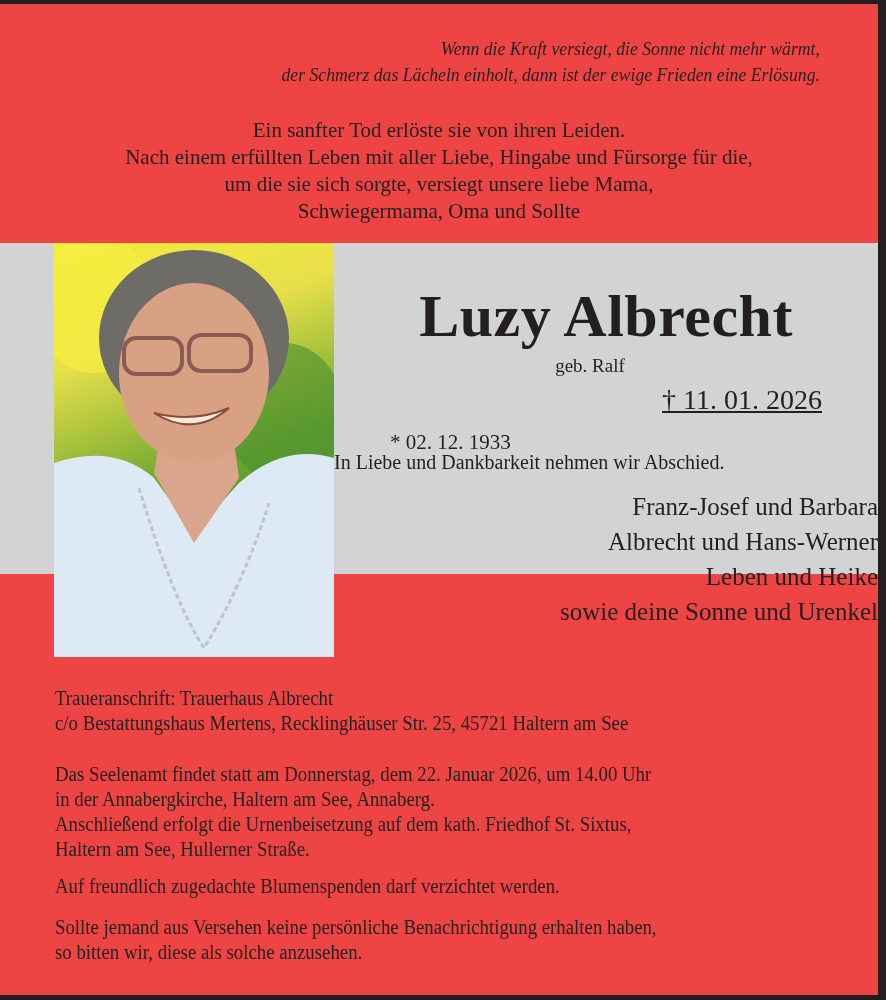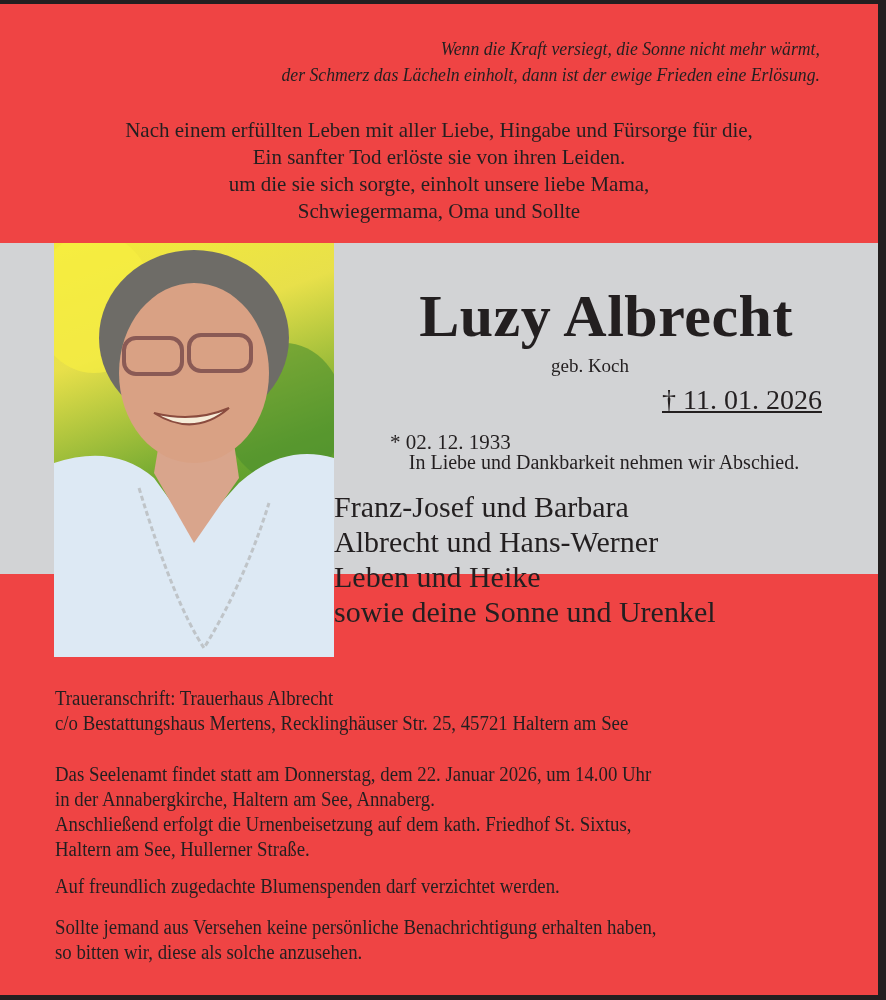--- a/index.html
+++ b/index.html
@@ -71,31 +71,29 @@
     }
     .death {
       position: absolute;
       left: 662px; top: 141px;
       font-size: 28px;
       text-decoration: underline;
     }
     .farewell {
       position: absolute;
       left: 334px; right: 0; top: 208px;
-      text-align: center;
       font-size: 20px;
       padding-right: 4px;
     }
     .family {
       position: absolute;
       left: 334px; right: 0; top: 246px;
-      text-align: left;
-      font-size: 30px;
+      text-align: right;
+      font-size: 25px;
       line-height: 35px;
-      padding-right: 10px;
     }
     .address {
       position: absolute;
       left: 55px; top: 682px;
       font-size: 20px;
       line-height: 25px;
       transform: scaleX(0.94);
       transform-origin: left top;
     }
     .service {
@@ -128,23 +126,23 @@
 <body>
 
 <div class="page">
 
   <div class="quote">
     <span class="line">Wenn die Kraft versiegt, die Sonne nicht mehr wärmt,</span>
     <span class="line">der Schmerz das Lächeln einholt, dann ist der ewige Frieden eine Erlösung.</span>
   </div>
 
   <div class="intro">
+    <span class="line">Ein sanfter Tod erlöste sie von ihren Leiden.</span>
     <span class="line">Nach einem erfüllten Leben mit aller Liebe, Hingabe und Fürsorge für die,</span>
-    <span class="line">Ein sanfter Tod erlöste sie von ihren Leiden.</span>
-    <span class="line">um die sie sich sorgte, einholt unsere liebe Mama,</span>
+    <span class="line">um die sie sich sorgte, versiegt unsere liebe Mama,</span>
     <span class="line">Schwiegermama, Oma und Sollte</span>
   </div>
 
   <div class="band">
     <div class="photo" title="Portrait photo of an elderly smiling woman with glasses">
       <svg width="280" height="414" viewBox="0 0 280 414" xmlns="http://www.w3.org/2000/svg">
         <ellipse cx="230" cy="170" rx="60" ry="70" fill="#4d8f2e" opacity="0.6"></ellipse>
         <ellipse cx="40" cy="60" rx="60" ry="70" fill="#f6ee42" opacity="0.7"></ellipse>
 
         <path d="M0 220 Q60 200 100 235 L140 290 L185 240 Q230 200 280 215 L280 414 L0 414 Z" fill="#dde9f4"></path>
@@ -158,21 +156,21 @@
         <rect x="70" y="95" width="58" height="36" rx="12" fill="none" stroke="#8a5a55" stroke-width="4"></rect>
         <rect x="135" y="92" width="62" height="36" rx="12" fill="none" stroke="#8a5a55" stroke-width="4"></rect>
 
         <path d="M100 170 Q140 195 175 165 Q140 180 100 170 Z" fill="#f6ecd8" stroke="#8a4b3e" stroke-width="2"></path>
 
         <path d="M85 245 Q120 360 150 405 Q190 340 215 260" fill="none" stroke="#bfc4c8" stroke-width="3" stroke-dasharray="5 3"></path>
       </svg>
     </div>
 
     <div class="name">Luzy Albrecht</div>
-    <div class="maiden">geb. Koch</div>
+    <div class="maiden">geb. Ralf</div>
     <div class="birth">* 02. 12. 1933</div>
     <div class="death">† 11. 01. 2026</div>
 
     <div class="farewell">In Liebe und Dankbarkeit nehmen wir Abschied.</div>
 
     <div class="family">
       <span class="line">Franz-Josef und Barbara</span>
       <span class="line">Albrecht und Hans-Werner</span>
       <span class="line">Leben und Heike</span>
       <span class="line">sowie deine Sonne und Urenkel</span>

